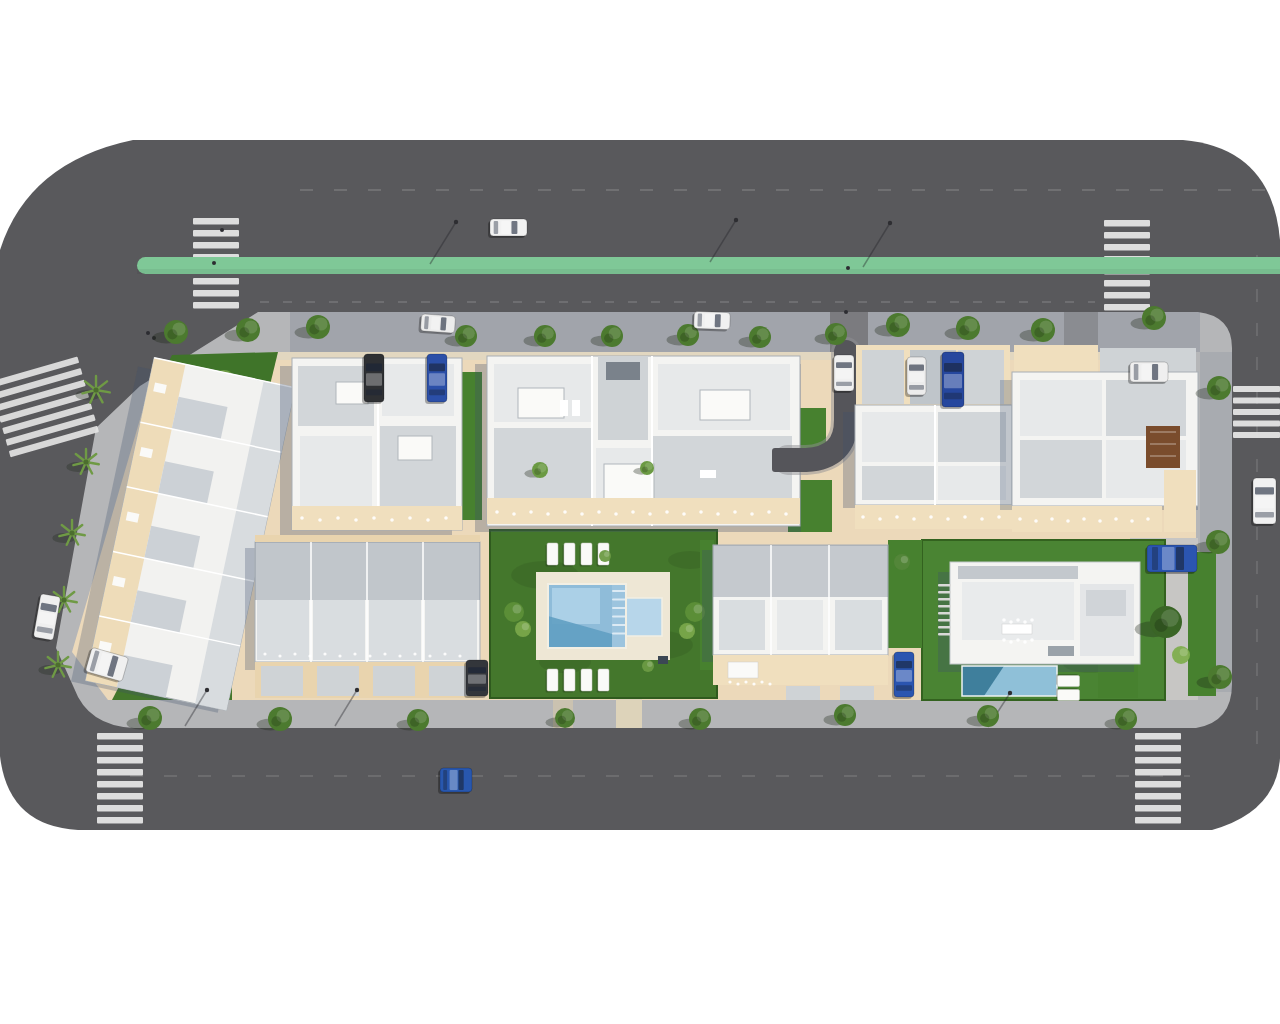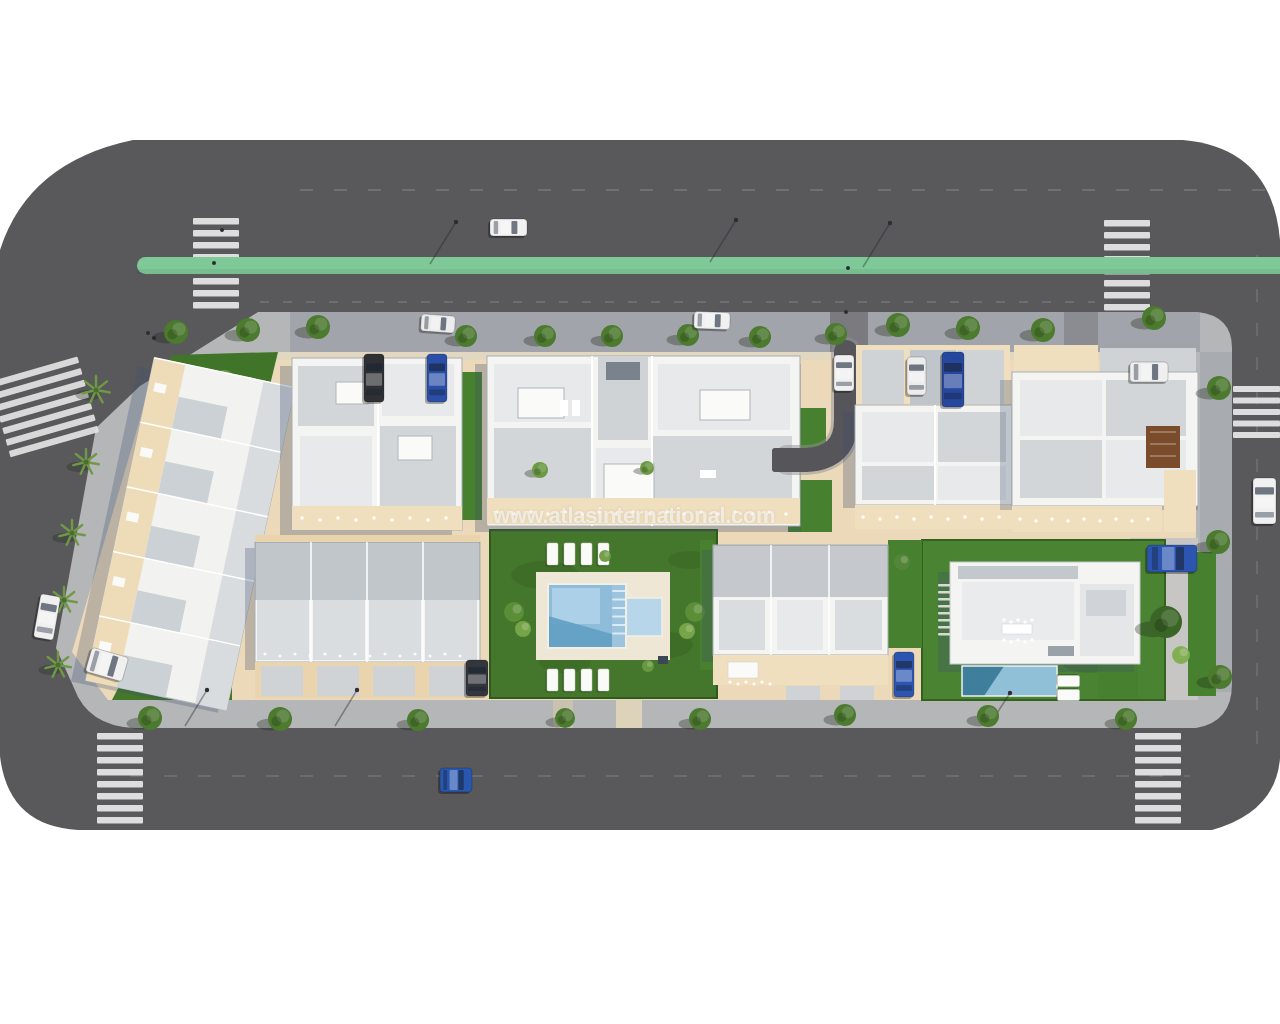--- a/index.html
+++ b/index.html
@@ -813,14 +813,13 @@
         </g>
         <g>
           <rect x="832" y="357" width="20" height="36" rx="3.5" fill="rgba(0,0,0,0.3)"></rect>
           <rect x="834" y="355" width="20" height="36" rx="3.5" fill="#f0f0f0" stroke="rgba(0,0,0,0.25)" stroke-width="0.8"></rect>
           <rect x="836" y="362.2" width="16" height="5.76" fill="rgba(25,35,55,0.6)" rx="1"></rect>
           <rect x="836" y="381.64" width="16" height="4.32" fill="rgba(25,35,55,0.4)" rx="1"></rect>
           <rect x="836" y="369.4" width="16" height="9.36" fill="rgba(255,255,255,0.3)" rx="1"></rect>
         </g>
       </g>
     </svg>
-  <div class="watermark">www.atlasinternational.com</div>
 </div>
 
 </body></html>

